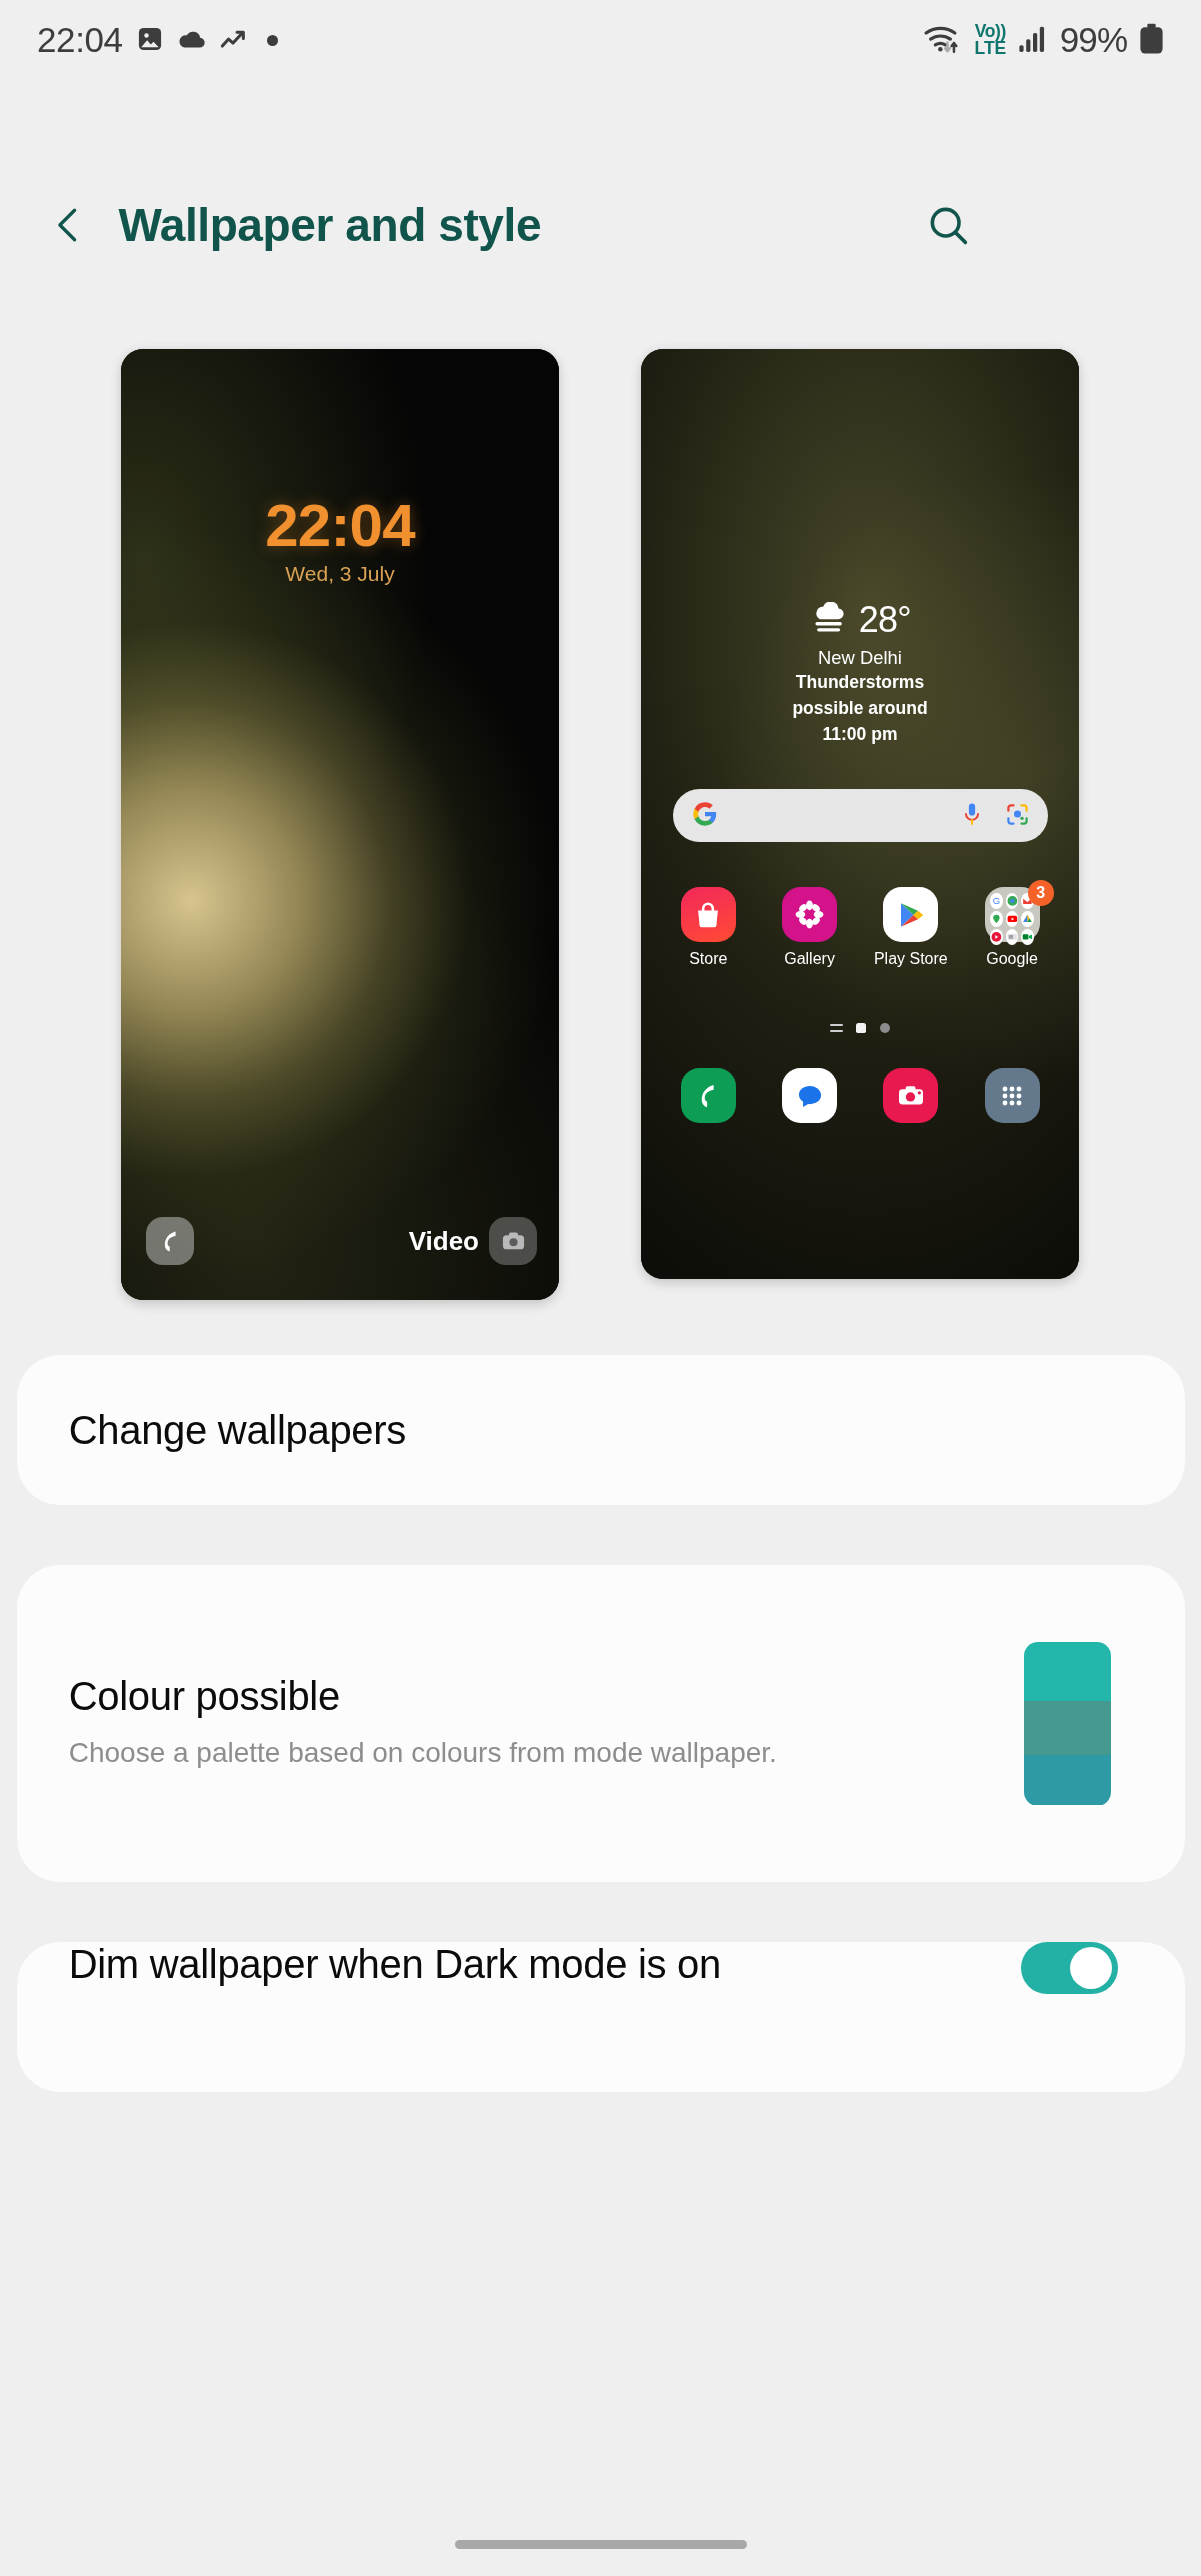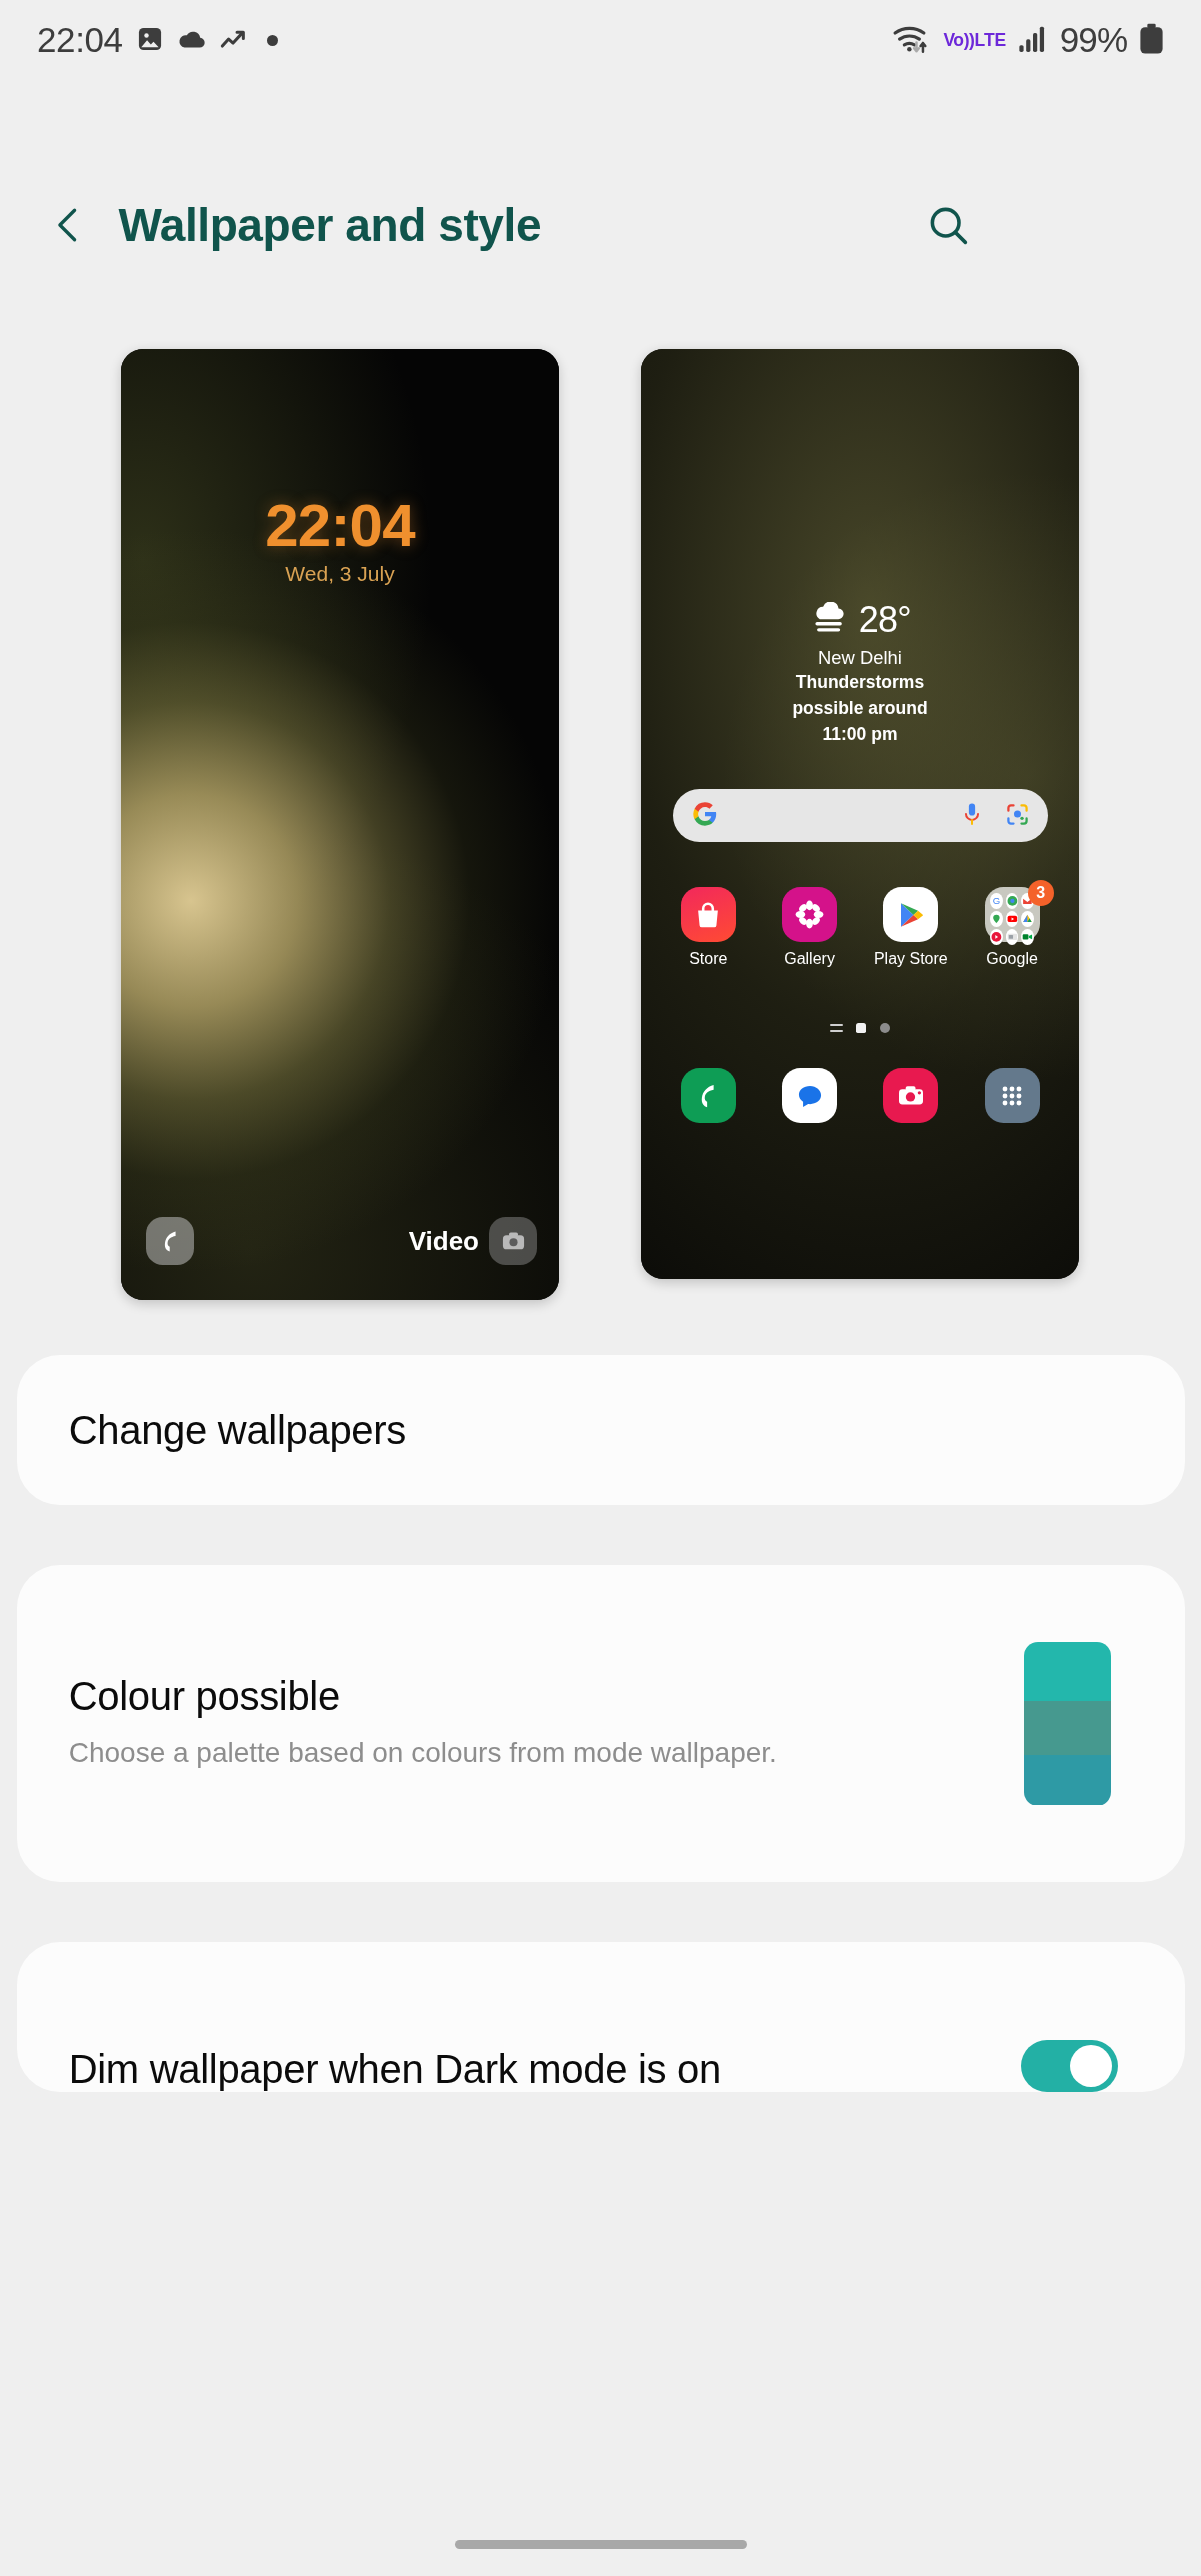--- a/index.html
+++ b/index.html
@@ -16,22 +16,22 @@
   .statusbar{
     position:absolute; top:0; left:0; width:1201px; height:80px;
     display:flex; align-items:center; justify-content:space-between;
     padding:0 37px;
   }
   .sb-left{ display:flex; align-items:center; gap:13.3px; }
   .sb-time{ font-size:35px; color:#3d3d3d; letter-spacing:-0.4px; font-weight:400; }
   .sb-right{ display:flex; align-items:center; gap:11.7px; }
   .sb-battery-text{ font-size:35px; color:#3d3d3d; letter-spacing:-0.8px; }
   .volte{
-    display:flex; flex-direction:row; align-items:center; justify-content:center;
-    line-height:0.95; color:#6d28d9; font-weight:700;
+    display:flex; flex-direction:column; align-items:center; justify-content:center;
+    line-height:0.95; color:#0f766e; font-weight:700;
   }
   .volte .v1{ font-size:17.5px; letter-spacing:-0.4px;}
   .volte .v2{ font-size:17.5px; letter-spacing:0px;}
   .dot-icon{ width:11px; height:11px; border-radius:50%; background:#3d3d3d; margin-left:5px;}
 
   
   .header{
     position:absolute; top:175px; left:0; width:1020px; height:100px;
     display:flex; align-items:center; padding:0 38px;
   }
@@ -155,21 +155,21 @@
   .palette-sub{ font-size:28px; color:#8d8d8d; margin-top:13.3px; line-height:1.42; max-width:784px;}
   .swatch{
     width:87px; height:164px; border-radius:14px; overflow:hidden;
     display:flex; flex-direction:column; margin-right:22px;
   }
   .swatch div{ width:100%; }
   .sw1{ height:36%; }
   .sw2{ height:33%; }
   .sw3{ height:31%; }
 
-  .card-dim{ top:1942px; height:150px; display:flex; align-items:flex-end; padding:0 52px; }
+  .card-dim{ top:1942px; height:150px; display:flex; align-items:flex-start; padding:0 52px; }
   .toggle{
     width:97px; height:52px; border-radius:28px; position:relative; margin-left:auto; margin-right:15px;
   }
   .toggle .knob{
     position:absolute; top:5px; right:5.8px; width:42px; height:42px; border-radius:50%; background:#fff;
   }
 
   
   .navbar{
     position:absolute; bottom:0; left:0; width:1201px; height:63px;

